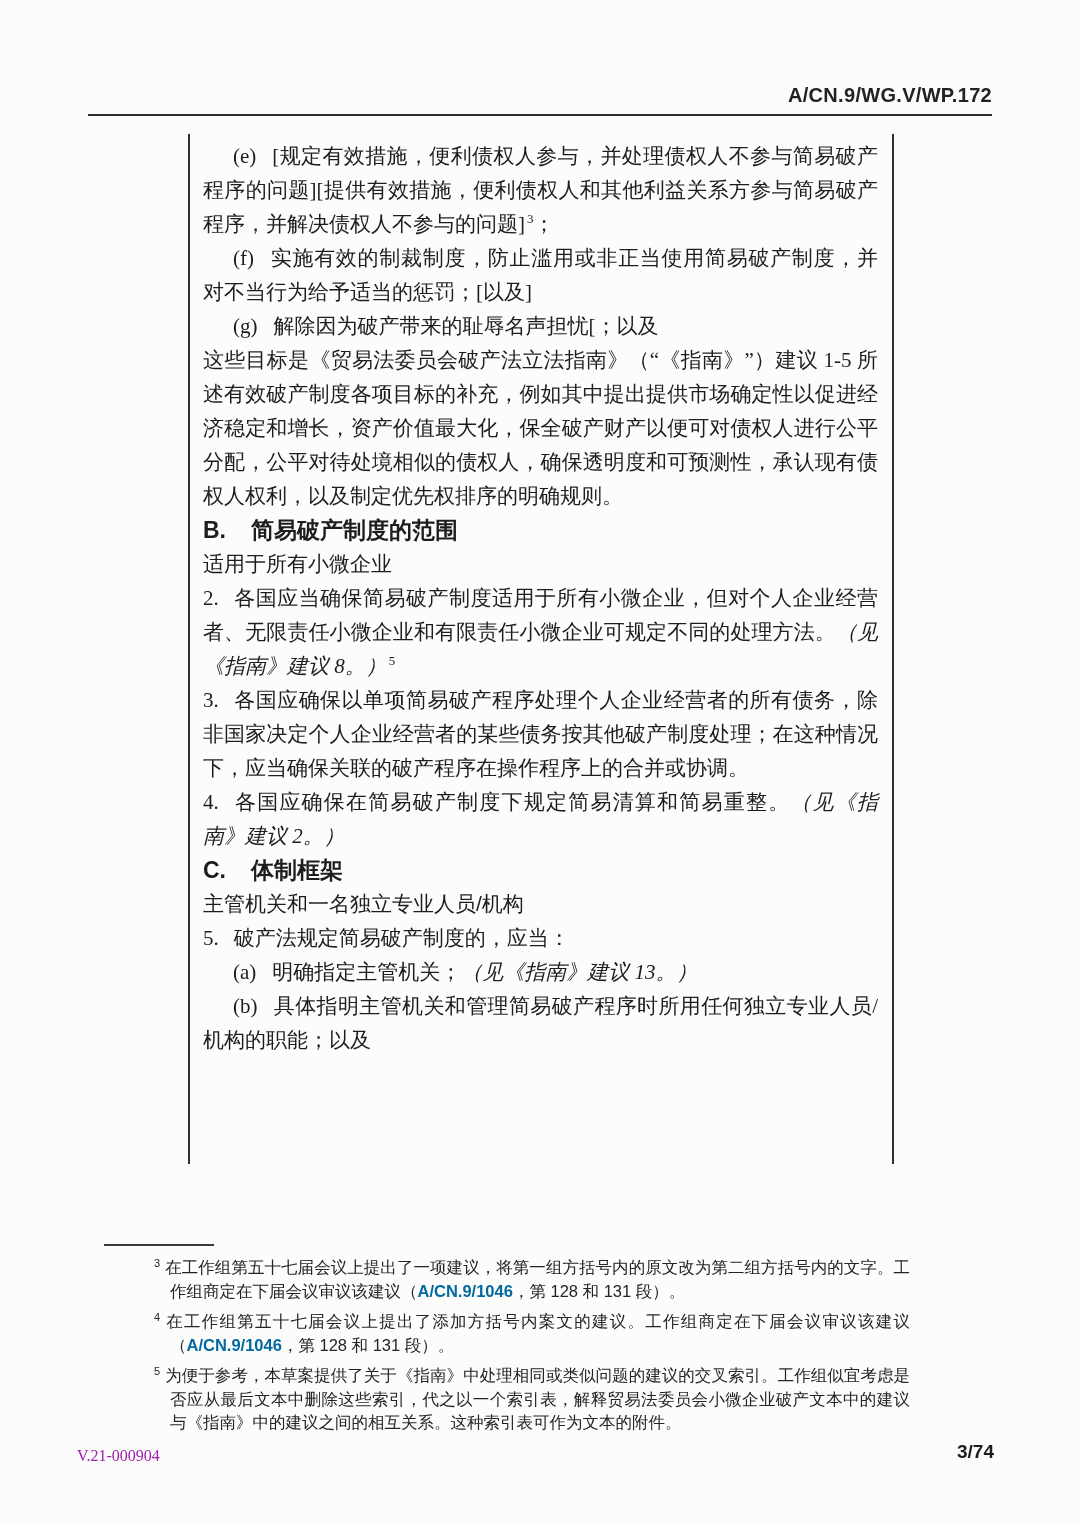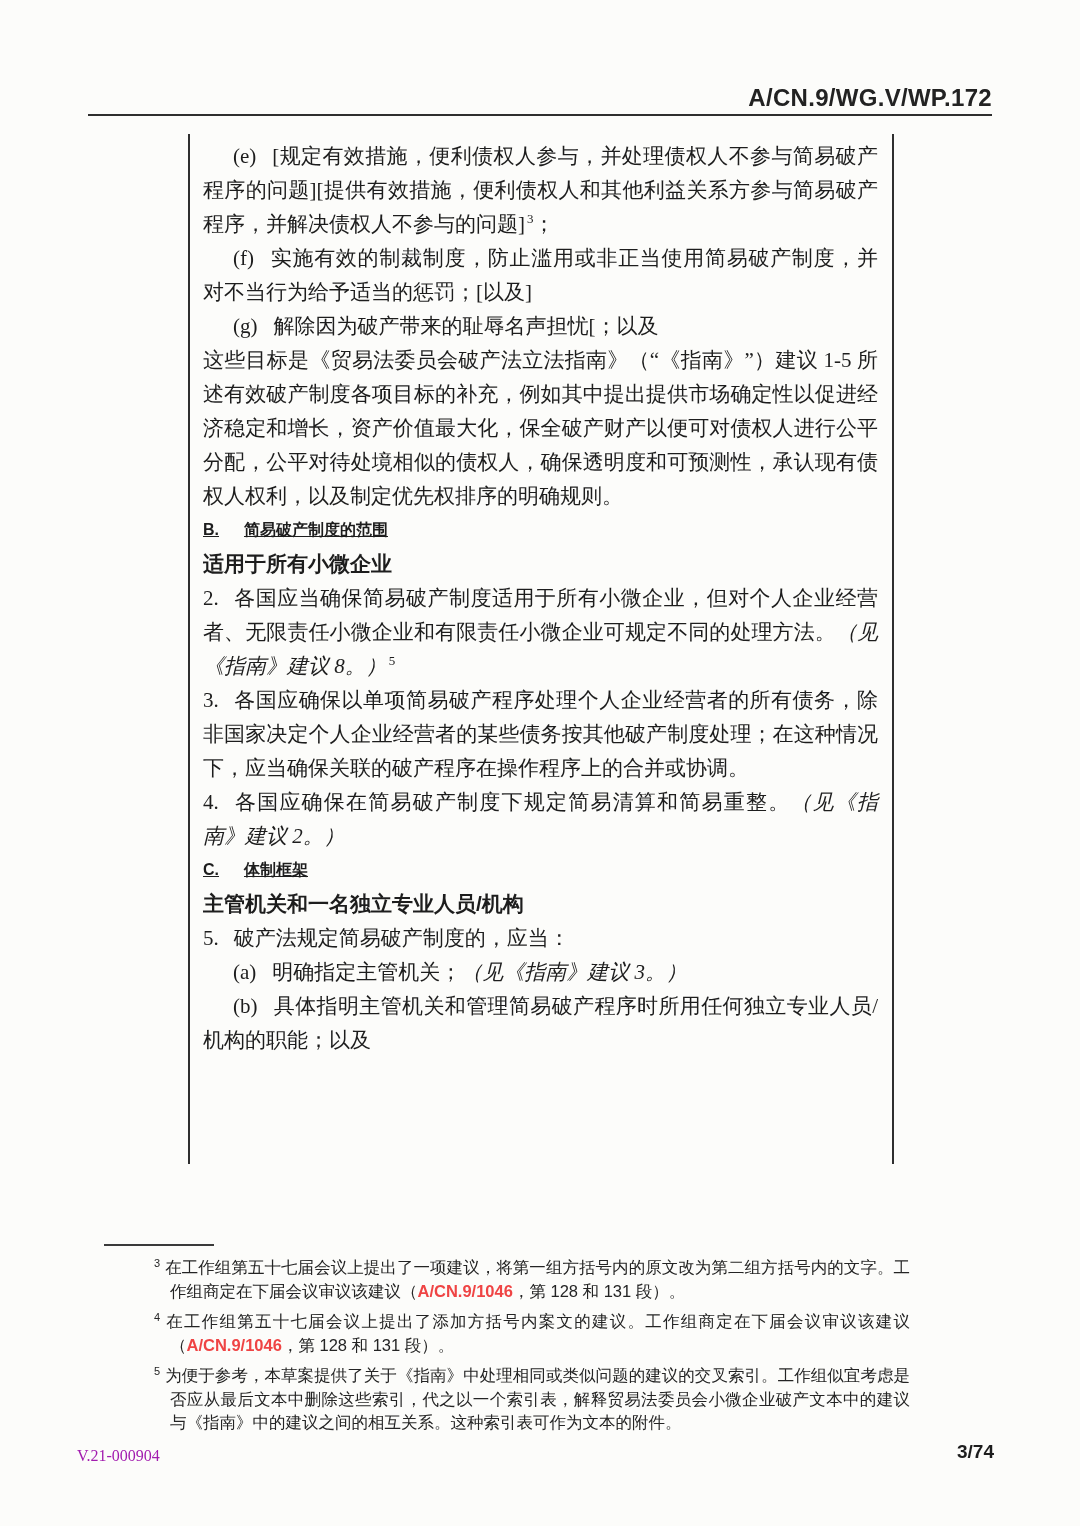--- a/index.html
+++ b/index.html
@@ -14,21 +14,21 @@
     color: #1d1d1d;
     overflow: hidden;
   }
 
   .doc-symbol {
     position: absolute;
     top: 84px;
     right: 88px;
     font-family: "Liberation Sans", sans-serif;
     font-weight: bold;
-    font-size: 24px;
+    font-size: 20px;
     letter-spacing: 0.3px;
     color: #222;
   }
 
   .header-rule {
     position: absolute;
     top: 114px;
     left: 88px;
     width: 904px;
     height: 0;
@@ -57,29 +57,28 @@
   .np { margin-top: 15px; }
   .np .lbl { margin-right: 15px; }
 
   .plain { margin-top: 15px; }
 
   .heading {
     margin-top: 21px;
     font-family: "Liberation Sans", sans-serif;
     font-weight: bold;
     text-align: left;
-    font-size: 16px;
-    text-decoration: underline;
+    font-size: 23px;
   }
   .heading .lbl { margin-right: 25px; }
 
   .subheading {
     margin-top: 19px;
     font-family: "Liberation Sans", sans-serif;
-    font-weight: bold;
+    font-weight: normal;
     text-align: left;
     font-size: 21px;
   }
 
   sup.fnref {
     font-size: 13px;
     line-height: 0;
     vertical-align: super;
     margin-left: 2px;
   }
@@ -112,21 +111,21 @@
   }
 
   .footnote sup {
     font-size: 11px;
     line-height: 0;
     vertical-align: super;
     margin-right: 5px;
   }
 
   .doc-link {
-    color: #ef4444;
+    color: #0369a1;
     font-weight: bold;
     text-decoration: none;
     cursor: pointer;
   }
 
   .footer-left {
     position: absolute;
     left: 77px;
     top: 1447px;
     font-size: 16px;
@@ -174,21 +173,21 @@
 
 
     <p class="np"><span class="lbl">4.</span><span>各国应确保在简易破产制度下规定简易清算和简易重整。</span><span class="see">（见《指南》建议 2。）</span></p>
 
     <p class="heading"><span class="lbl">C.</span><span>体制框架</span></p>
 
     <p class="subheading">主管机关和一名独立专业人员/机构</p>
 
     <p class="np"><span class="lbl">5.</span><span>破产法规定简易破产制度的，应当：</span></p>
 
-    <p class="li"><span class="lbl">(a)</span><span>明确指定主管机关；</span><span class="see">（见《指南》建议 3。）</span></p>
+    <p class="li"><span class="lbl">(a)</span><span>明确指定主管机关；</span><span class="see">（见《指南》建议 13。）</span></p>
 
     <p class="li"><span class="lbl">(b)</span><span>具体指明主管机关和管理简易破产程序时所用任何独立专业人员/机构的职能；以及</span></p>
 
   </div>
 
   <div class="footnotes">
     <div class="fn-sep"></div>
 
     <p class="footnote"><sup>3</sup><span>在工作组第五十七届会议上提出了一项建议，将第一组方括号内的原文改为第二组方括号内的文字。工作组商定在下届会议审议该建议（</span><a class="doc-link">A/CN.9/1046</a><span>，第 128 和 131 段）。</span></p>
 

